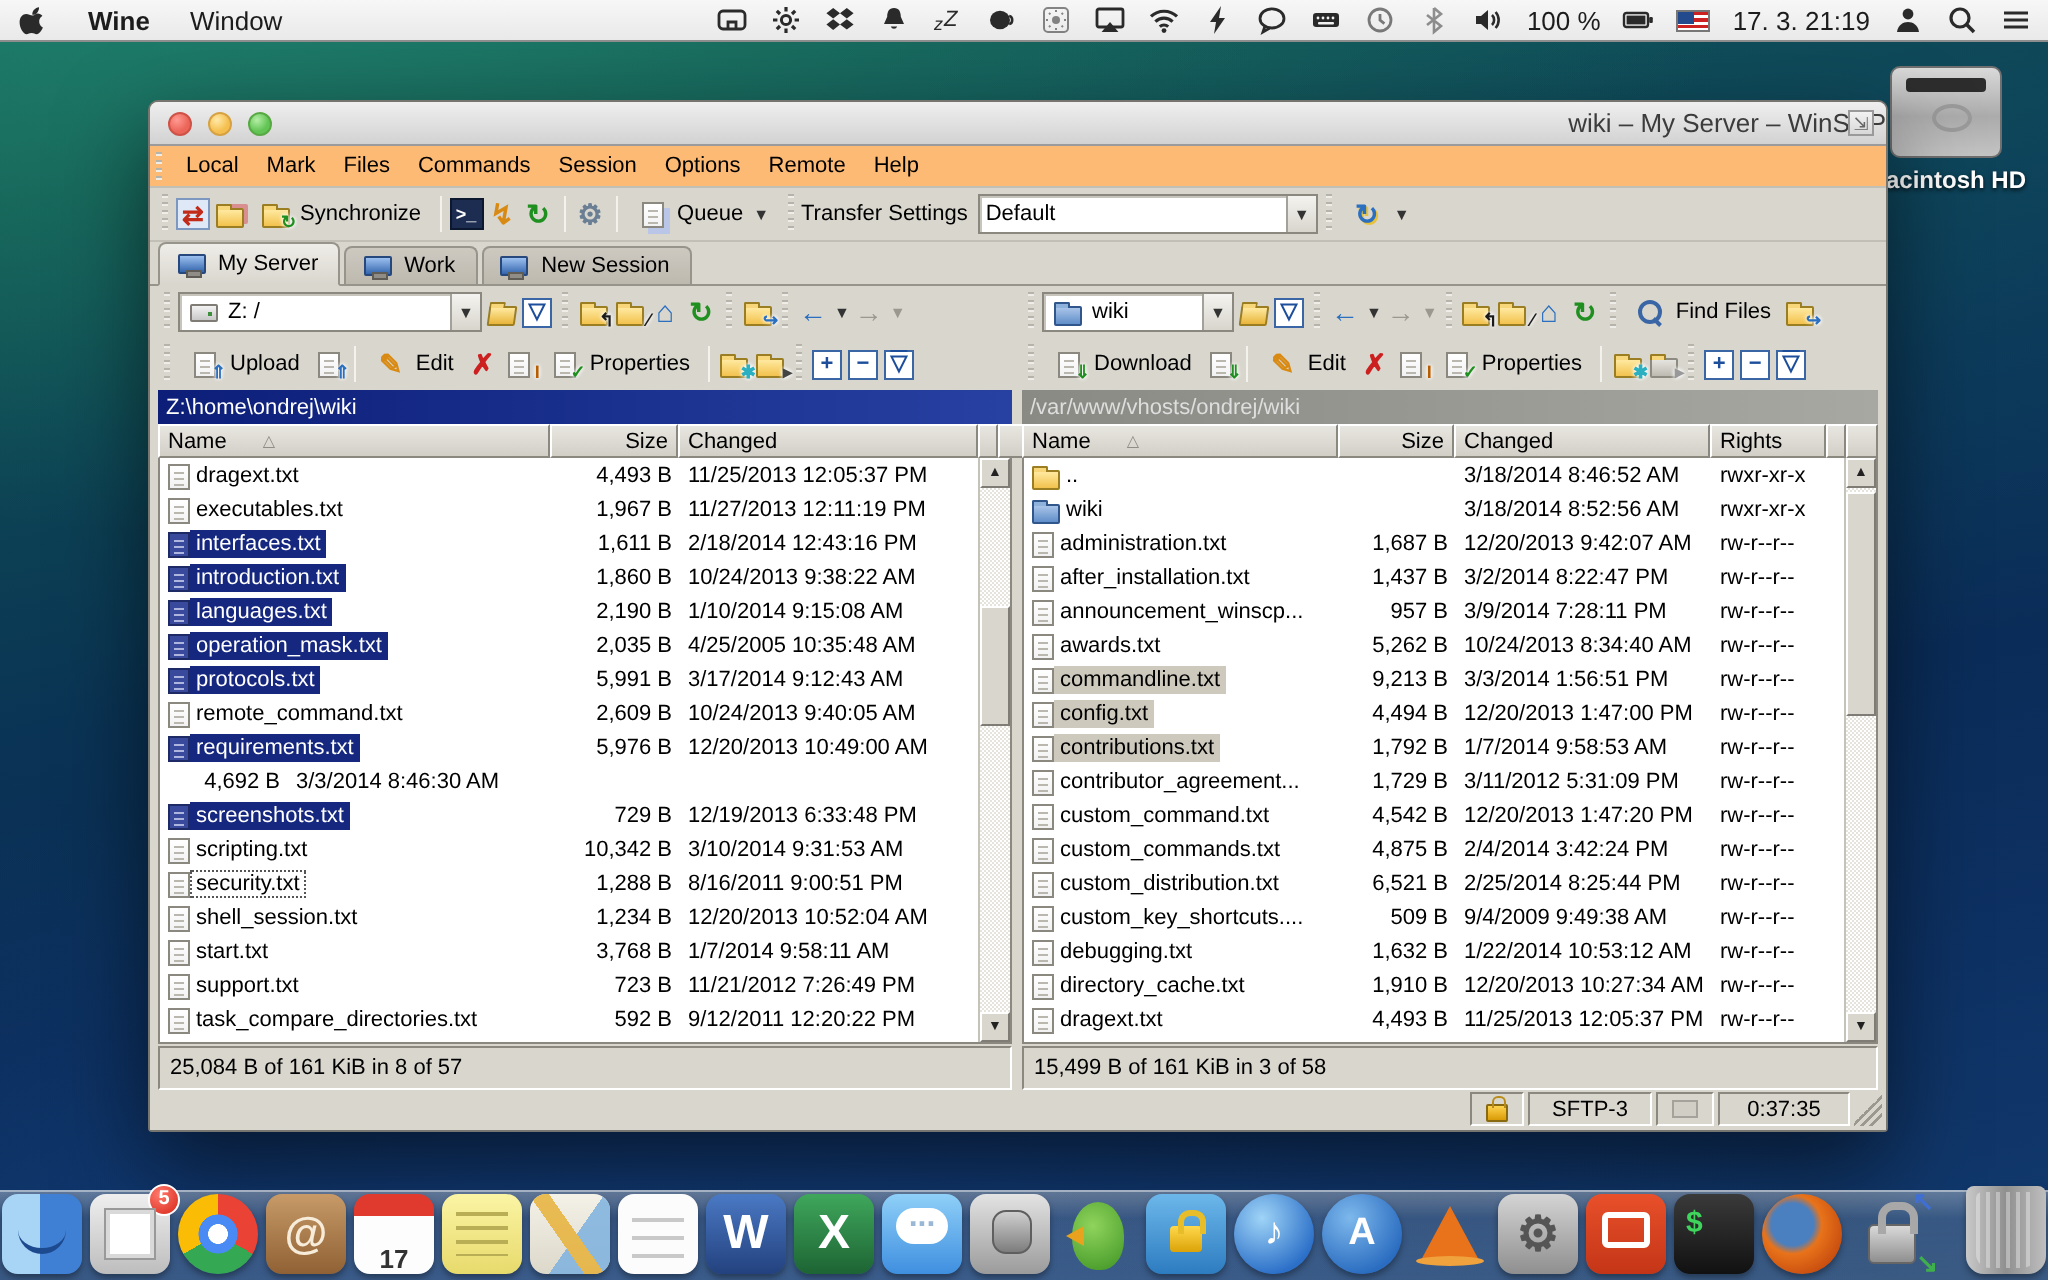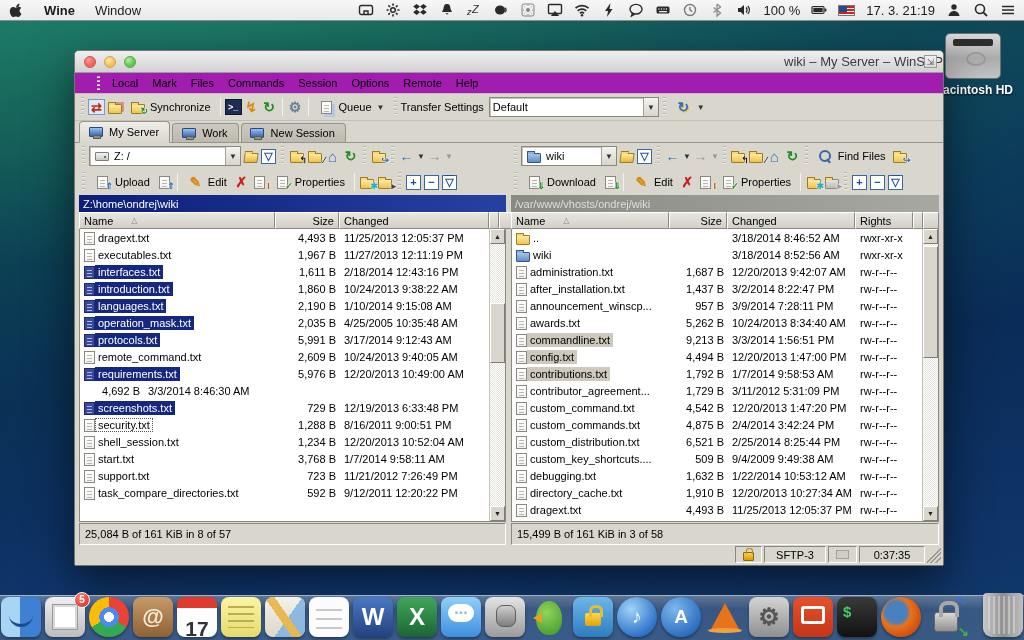--- a/index.html
+++ b/index.html
@@ -52,22 +52,22 @@
   .tl-group { display:flex; gap:8px; margin-left:9px; }
   .tl { width:12px; height:12px; border-radius:50%; }
   .tl.red { background:radial-gradient(circle at 35% 30%,#ff9a92,#ec6559 60%); border:1px solid #ce5247; }
   .tl.yellow { background:radial-gradient(circle at 35% 30%,#ffe9a8,#f5bf4f 60%); border:1px solid #d6a243; }
   .tl.green { background:radial-gradient(circle at 35% 30%,#b5eea6,#61c454 60%); border:1px solid #58a943; }
   .title-text { position:absolute; left:0; right:0; text-align:right; font-size:13px; color:#3c3c3c; }
   .zoombox { position:absolute; right:6px; top:4px; width:13px; height:13px; border:1px solid #9a9a9a;
     background:linear-gradient(#f2f2f2,#d8d8d8); color:#666; font-size:9px; line-height:12px; text-align:center; }
 
   
-  .wmenu { height:21px; display:flex; align-items:center; gap:2px; padding-left:19px;
-    background:#a21caf; border-bottom:1px solid #c2bfb6; }
+  .wmenu { height:21px; display:flex; align-items:center; gap:2px; padding-left:0;
+    background:#fdba74; border-bottom:1px solid #c2bfb6; }
   .wmenu .item { padding:3px 7px; }
   .grip { width:5px; align-self:stretch; margin:3px 2px;
     background:repeating-linear-gradient(#b6b3aa 0 1px, #efede8 1px 2px, transparent 2px 4px);
     background-size:3px 100%; background-repeat:no-repeat; background-position:center; }
 
   
   .wtool { height:27px; display:flex; align-items:center; padding:0 3px; gap:1px;
     background:#d9d6ce; border-bottom:1px solid #c2bfb6; }
   .tsep { width:1px; align-self:stretch; margin:4px 3px; background:#aaa79e; border-right:1px solid #f4f2ec; }
   .tbtn { display:inline-flex; align-items:center; gap:4px; padding:2px 4px; border:1px solid transparent; border-radius:2px; }
@@ -190,21 +190,21 @@
   .dk-finder { background:linear-gradient(90deg,#a8d4f5 0 48%, #3f7fd4 48%); }
   .dk-finder::after { content:''; position:absolute; left:8px; right:8px; bottom:10px; height:12px;
     border-bottom:3px solid #1d4a8f; border-radius:0 0 12px 12px; }
   .dk-mail { background:linear-gradient(#efefef,#bdbdbd); }
   .dk-mail::after { content:''; position:absolute; inset:7px; background:#fff; border:1px solid #999;
     box-shadow:inset 0 0 0 2px #d9d9d9; }
   .dk-chrome { border-radius:50%;
     background:radial-gradient(circle, #fff 0 17%, #4a8af4 18% 34%, transparent 35%),
       conic-gradient(#ea4335 0 120deg, #34a853 120deg 240deg, #fbbc05 240deg 360deg); }
   .dk-contacts { background:linear-gradient(#c79a68,#8f6134); color:#f7ecd9; font-size:22px; }
-  .dk-calendar { background:linear-gradient(#e0392e 0 11px, #fdfdfd 11px); color:#333; font-size:21px;
+  .dk-calendar { background:linear-gradient(#e0392e 0 11px, #fdfdfd 11px); color:#333; font-size:13px;
     padding-top:24px; }
   .dk-stickies { background:linear-gradient(#fbf4a4,#e7da6c); }
   .dk-stickies::after { content:''; position:absolute; inset:9px 7px; background:repeating-linear-gradient(#b9ad56 0 2px, transparent 2px 7px); }
   .dk-maps { background:linear-gradient(#f4f1e8,#dcd8ca); }
   .dk-maps::after { content:''; position:absolute; inset:0; border-radius:8px;
     background:linear-gradient(55deg, transparent 0 40%, #e8b23a 40% 55%, transparent 55%),
       linear-gradient(125deg, transparent 0 55%, #7fb2e0 55%); opacity:.85; }
   .dk-reminders { background:#fcfcfc; }
   .dk-reminders::after { content:''; position:absolute; inset:8px 7px;
     background:repeating-linear-gradient(transparent 0 4px, #c9c9c9 4px 6px, transparent 6px 9px); }
@@ -672,20 +672,28 @@
                 <span class="fcell fname" style="width: 196px; flex: 0 0 196px;">
                   <span class="pageic rowic psel"></span>
                   <span class="lbl sel-blue">screenshots.txt</span>
                 </span>
                 <span class="fcell fsize" style="width: 64px; flex: 0 0 64px;">729 B</span>
                 <span class="fcell" style="width: 150px; flex: 0 0 150px;">12/19/2013  6:33:48 PM</span>
               </div>
               <div class="frow">
                 <span class="fcell fname" style="width: 196px; flex: 0 0 196px;">
                   <span class="pageic rowic"></span>
+                  <span class="lbl">scripting.txt</span>
+                </span>
+                <span class="fcell fsize" style="width: 64px; flex: 0 0 64px;">10,342 B</span>
+                <span class="fcell" style="width: 150px; flex: 0 0 150px;">3/10/2014  9:31:53 AM</span>
+              </div>
+              <div class="frow">
+                <span class="fcell fname" style="width: 196px; flex: 0 0 196px;">
+                  <span class="pageic rowic"></span>
                   <span class="lbl focused">security.txt</span>
                 </span>
                 <span class="fcell fsize" style="width: 64px; flex: 0 0 64px;">1,288 B</span>
                 <span class="fcell" style="width: 150px; flex: 0 0 150px;">8/16/2011  9:00:51 PM</span>
               </div>
               <div class="frow">
                 <span class="fcell fname" style="width: 196px; flex: 0 0 196px;">
                   <span class="pageic rowic"></span>
                   <span class="lbl">shell_session.txt</span>
                 </span>

